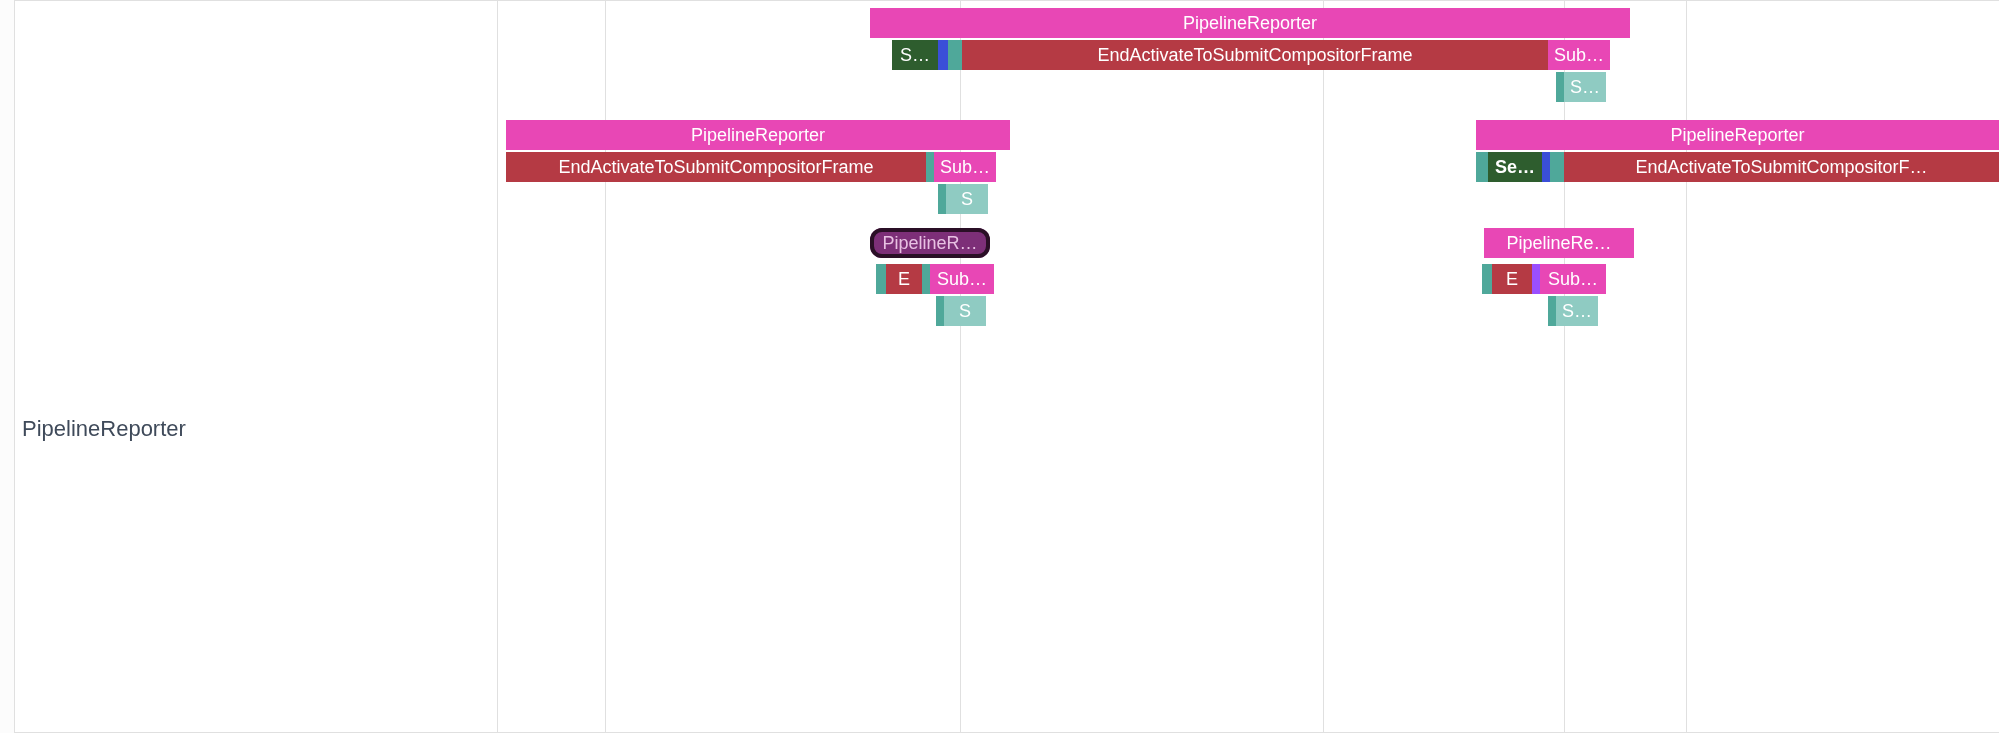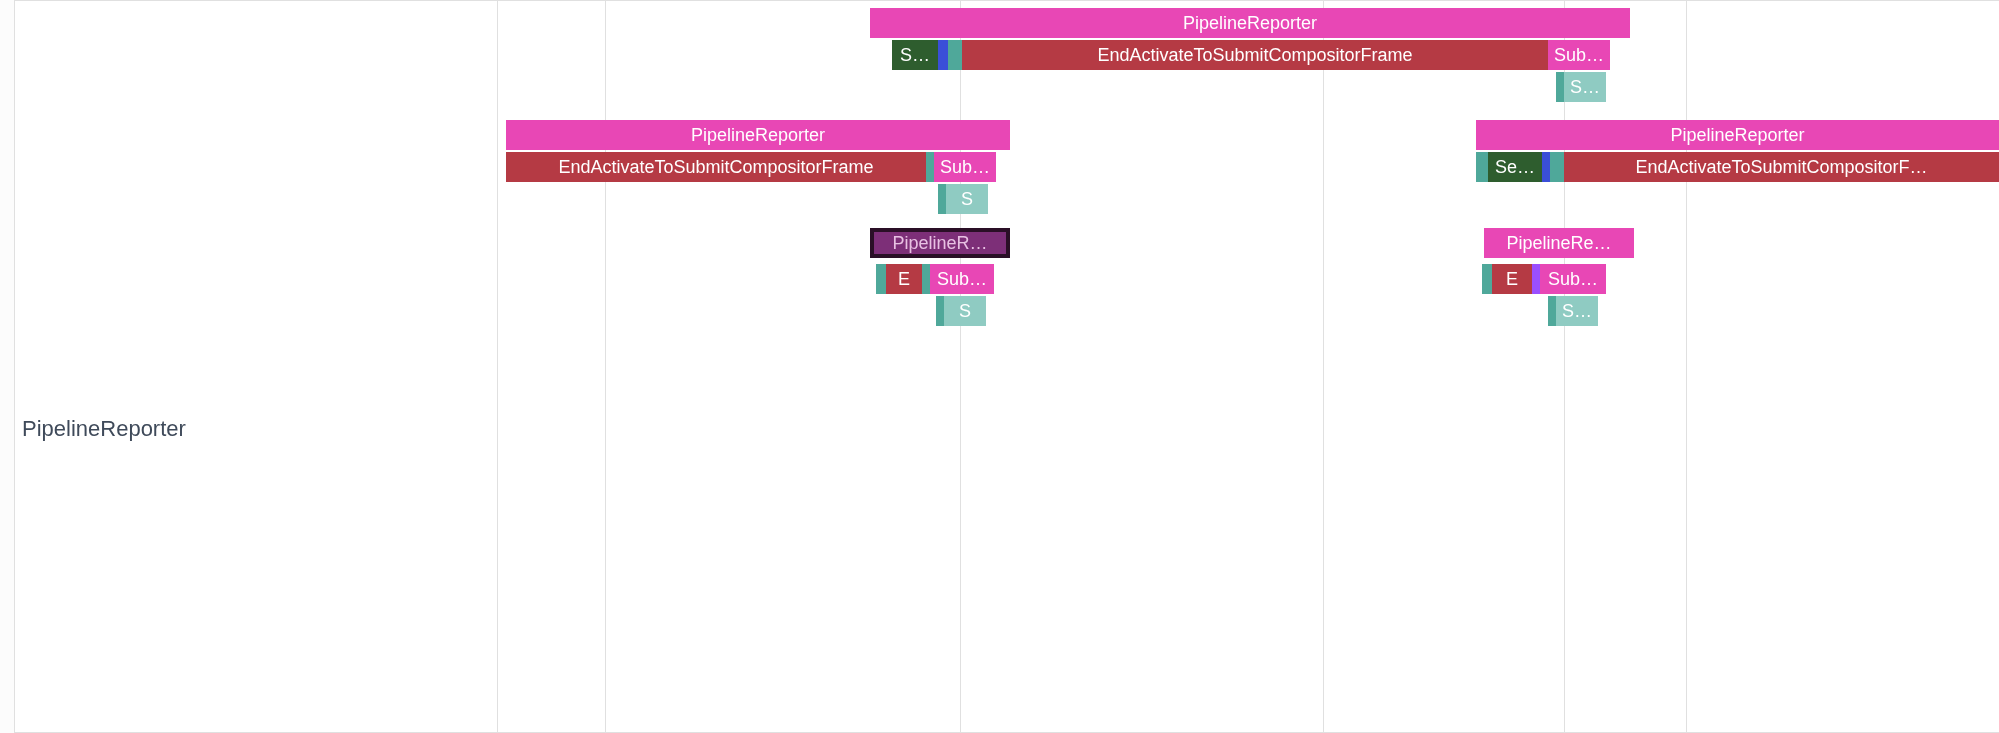--- a/index.html
+++ b/index.html
@@ -109,27 +109,27 @@
     <div class="slice c-darkred" style="left: 962px; top: 40px; width: 586px;">EndActivateToSubmitCompositorFrame</div>
     <div class="slice c-pink" style="left: 1548px; top: 40px; width: 62px;">Sub…</div>
     <div class="slice c-teal" style="left: 1556px; top: 72px; width: 8px;"></div>
     <div class="slice c-lteal" style="left: 1564px; top: 72px; width: 42px;">S…</div>
     <div class="slice c-pink" style="left: 506px; top: 120px; width: 504px;">PipelineReporter</div>
     <div class="slice c-pink" style="left: 1476px; top: 120px; width: 523px;">PipelineReporter</div>
     <div class="slice c-darkred" style="left: 506px; top: 152px; width: 420px;">EndActivateToSubmitCompositorFrame</div>
     <div class="slice c-pink" style="left: 934px; top: 152px; width: 62px;">Sub…</div>
     <div class="slice c-teal" style="left: 926px; top: 152px; width: 8px;"></div>
     <div class="slice c-teal" style="left: 1476px; top: 152px; width: 12px;"></div>
-    <div class="slice c-darkgreen" style="left: 1488px; top: 152px; width: 54px;">Se…</div>
+    <div class="slice c-darkgreen" style="left: 1488px; top: 152px; width: 54px; font-weight: bold;">Se…</div>
     <div class="slice c-blue" style="left: 1542px; top: 152px; width: 8px;"></div>
     <div class="slice c-teal" style="left: 1550px; top: 152px; width: 14px;"></div>
     <div class="slice c-darkred" style="left: 1564px; top: 152px; width: 435px;">EndActivateToSubmitCompositorF…</div>
     <div class="slice c-teal" style="left: 938px; top: 184px; width: 8px;"></div>
     <div class="slice c-lteal" style="left: 946px; top: 184px; width: 42px;">S</div>
-    <div class="slice c-purple selected" style="left: 870px; top: 228px; width: 140px;">PipelineR…</div>
+    <div class="slice c-purple selected" style="left: 870px; top: 228px; width: 120px; border-radius: 12px;">PipelineR…</div>
     <div class="slice c-pink" style="left: 1476px; top: 228px; width: 150px; margin-left: 8px;">PipelineRe…</div>
     <div class="slice c-teal" style="left: 876px; top: 264px; width: 10px;"></div>
     <div class="slice c-darkred" style="left: 886px; top: 264px; width: 36px;">E</div>
     <div class="slice c-teal" style="left: 922px; top: 264px; width: 8px;"></div>
     <div class="slice c-pink" style="left: 930px; top: 264px; width: 64px;">Sub…</div>
     <div class="slice c-teal" style="left: 936px; top: 296px; width: 8px;"></div>
     <div class="slice c-lteal" style="left: 944px; top: 296px; width: 42px;">S</div>
     <div class="slice c-teal" style="left: 1482px; top: 264px; width: 10px;"></div>
     <div class="slice c-darkred" style="left: 1492px; top: 264px; width: 40px;">E</div>
     <div class="slice c-violet" style="left: 1532px; top: 264px; width: 8px;"></div>

